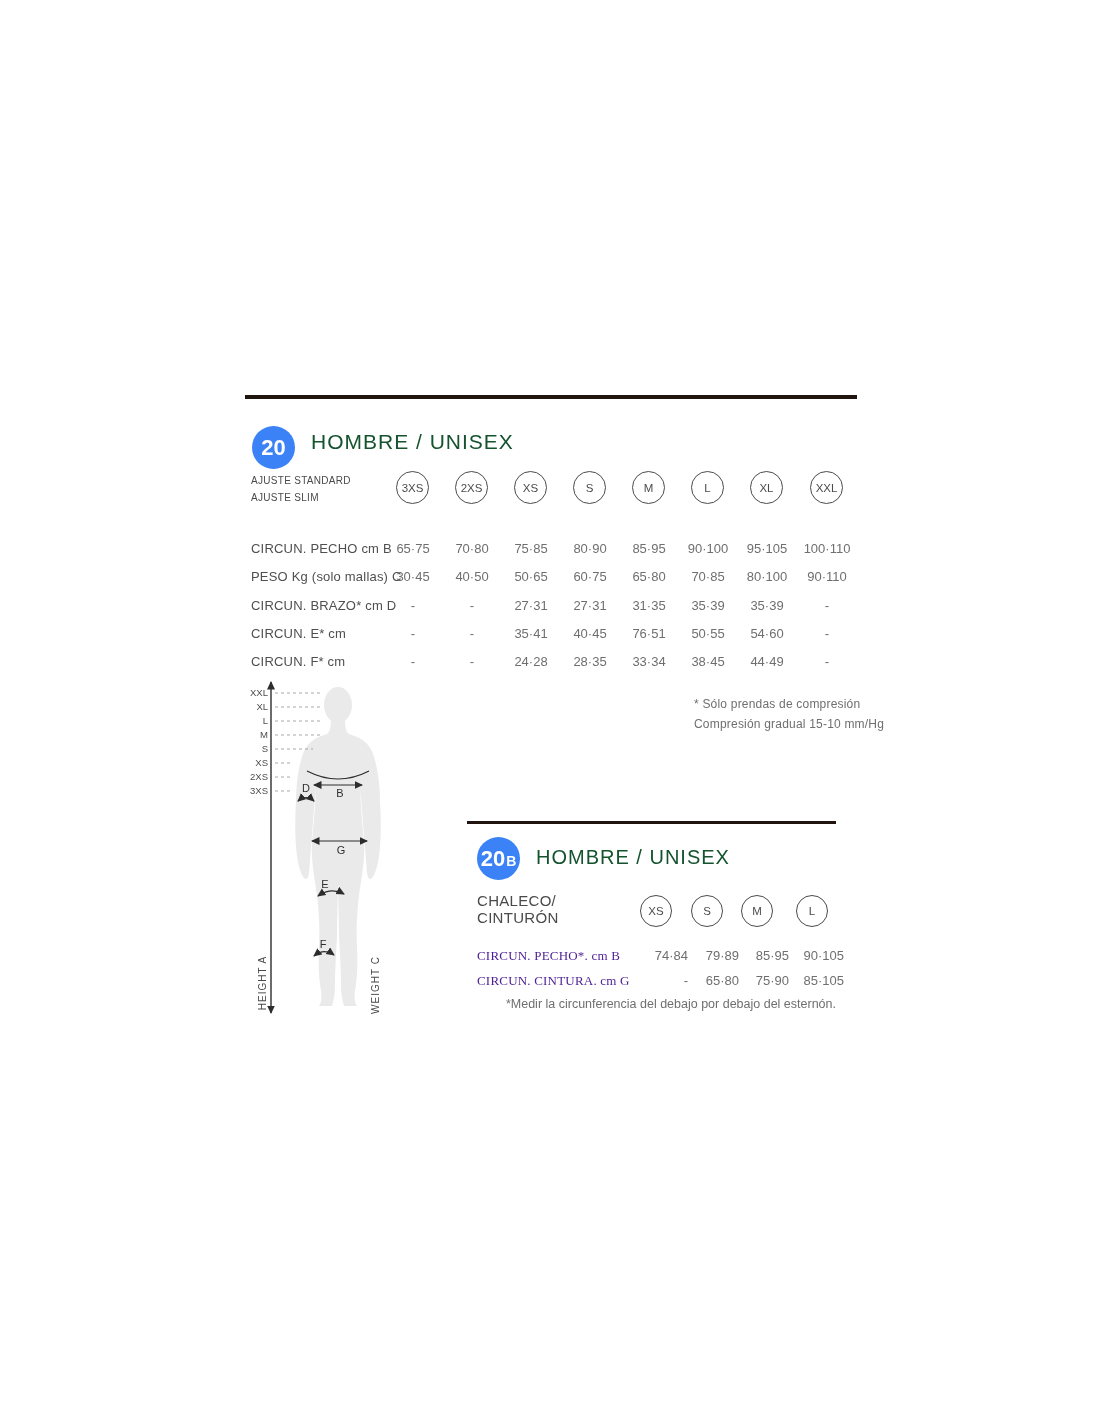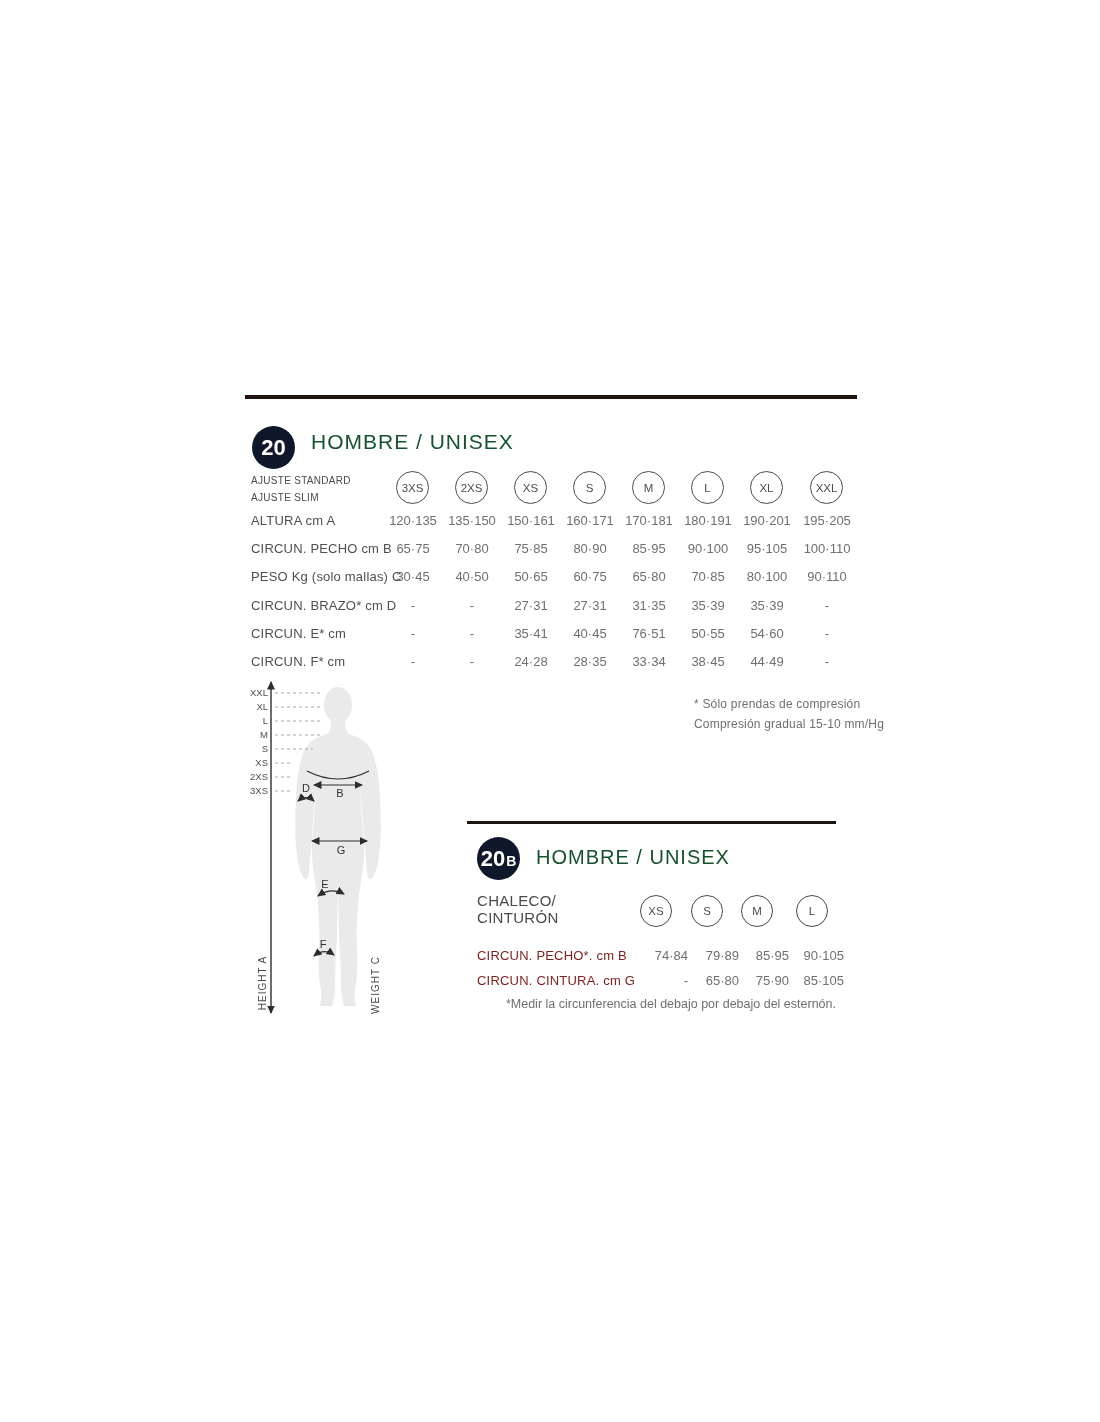--- a/index.html
+++ b/index.html
@@ -5,21 +5,21 @@
   html,body{margin:0;padding:0;background:#fff;}
   .page{position:relative;width:1100px;height:1422px;background:#ffffff;overflow:hidden;
         font-family:"Liberation Sans",sans-serif;}
 
   
   .rule{position:absolute;background:#20150e;}
   .rule1{left:245px;top:395px;width:612px;height:4px;}
   .rule2{left:467px;top:821px;width:369px;height:3px;}
 
   
-  .badge{position:absolute;width:43px;height:43px;border-radius:50%;background:#0f172a;
+  .badge{position:absolute;width:43px;height:43px;border-radius:50%;background:#3b82f6;
          color:#fff;display:flex;align-items:baseline;justify-content:center;font-weight:bold;}
   .badge1{left:252px;top:426px;}
   .badge2{left:477px;top:837px;}
   .badge .bnum{font-size:22px;line-height:43px;}
   .badge .bsuf{font-size:14px;line-height:43px;margin-left:1px;}
 
   
   .title{position:absolute;margin:0;font-weight:400;color:#14532d;letter-spacing:1px;}
   .title1{left:311px;top:430px;font-size:21px;}
   .title2{left:536px;top:846px;font-size:20px;}
@@ -35,21 +35,21 @@
            display:flex;align-items:center;justify-content:center;color:#4b4b4b;}
   .s1{width:33px;height:33px;top:471px;font-size:11.5px;}
   .s2{width:32px;height:32px;top:895px;font-size:11.5px;}
   .sc0{left:396px}.sc1{left:455px}.sc2{left:514px}.sc3{left:573px}
   .sc4{left:632px}.sc5{left:691px}.sc6{left:750px}.sc7{left:810px}
   .t0{left:640px}.t1{left:691px}.t2{left:741px}.t3{left:796px}
 
   
   .trow{position:absolute;left:0;width:1100px;height:16px;font-size:13px;}
   .rlabel{position:absolute;left:251px;color:#4f4f4f;letter-spacing:0.2px;white-space:nowrap;}
-  .rlabel2{position:absolute;left:477px;color:#7f1d1d;letter-spacing:0.2px;white-space:nowrap;}
+  .rlabel2{position:absolute;left:477px;color:#4c1d95;letter-spacing:0.2px;white-space:nowrap;font-family:Liberation Serif, serif;}
   .cell{position:absolute;width:60px;text-align:center;color:#6f6f6f;}
   .c0{left:383px}.c1{left:442px}.c2{left:501px}.c3{left:560px}
   .c4{left:619px}.c5{left:678px}.c6{left:737px}.c7{left:797px}
   .cell2{position:absolute;width:64px;text-align:right;color:#6f6f6f;}
   .k0{left:624px}.k1{left:675px}.k2{left:725px}.k3{left:780px}
 
   
   .note{position:absolute;left:694px;font-size:12px;color:#6f6f6f;letter-spacing:0.2px;}
   .note1{top:697px}.note2{top:717px}
   .footnote{position:absolute;left:476px;top:997px;width:360px;text-align:right;
@@ -99,31 +99,20 @@
   <div class="scircle s1 sc5">
       <span>L</span>
     </div>
   <div class="scircle s1 sc6">
       <span>XL</span>
     </div>
   <div class="scircle s1 sc7">
       <span>XXL</span>
     </div>
 
-  <div class="trow" style="top:513px">
-    <span class="rlabel">ALTURA cm A</span>
-    <span class="cell c0">120·135</span>
-    <span class="cell c1">135·150</span>
-    <span class="cell c2">150·161</span>
-    <span class="cell c3">160·171</span>
-    <span class="cell c4">170·181</span>
-    <span class="cell c5">180·191</span>
-    <span class="cell c6">190·201</span>
-    <span class="cell c7">195·205</span>
-  </div>
   <div class="trow" style="top:541px">
     <span class="rlabel">CIRCUN. PECHO cm B</span>
     <span class="cell c0">65·75</span>
     <span class="cell c1">70·80</span>
     <span class="cell c2">75·85</span>
     <span class="cell c3">80·90</span>
     <span class="cell c4">85·95</span>
     <span class="cell c5">90·100</span>
     <span class="cell c6">95·105</span>
     <span class="cell c7">100·110</span>

